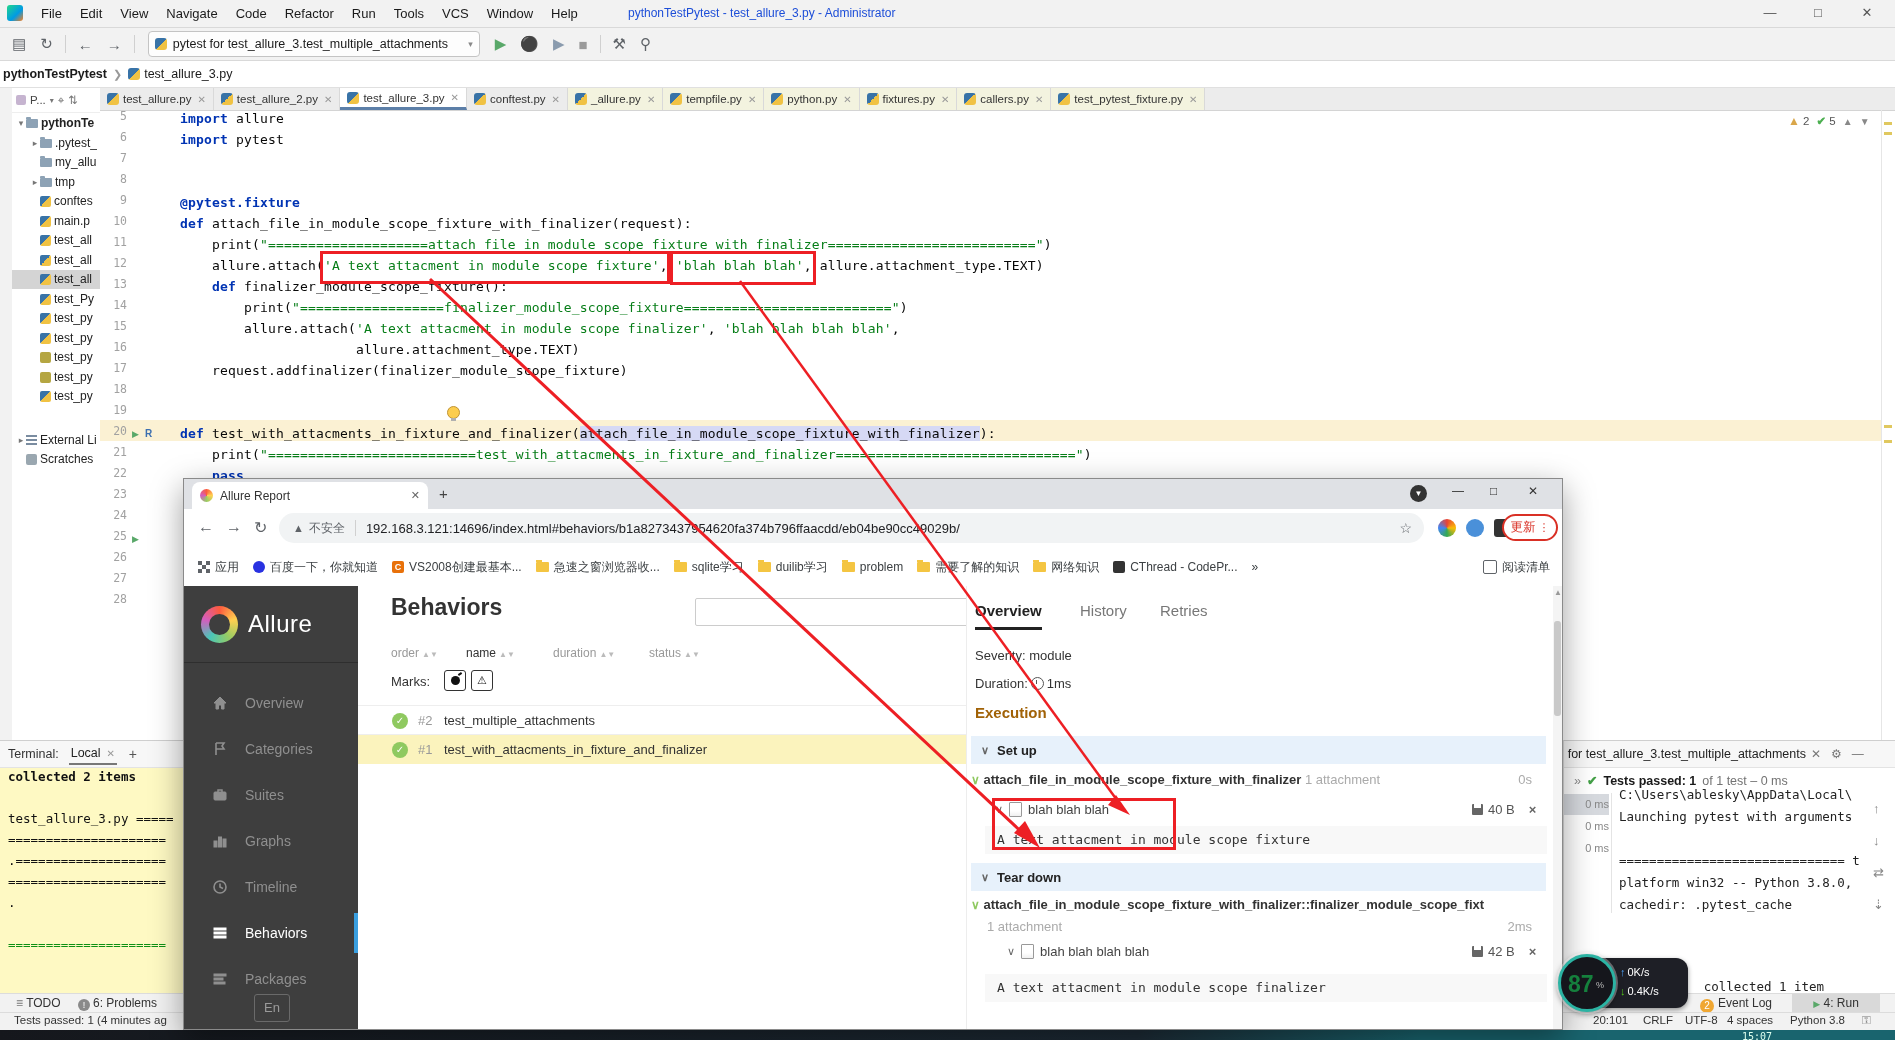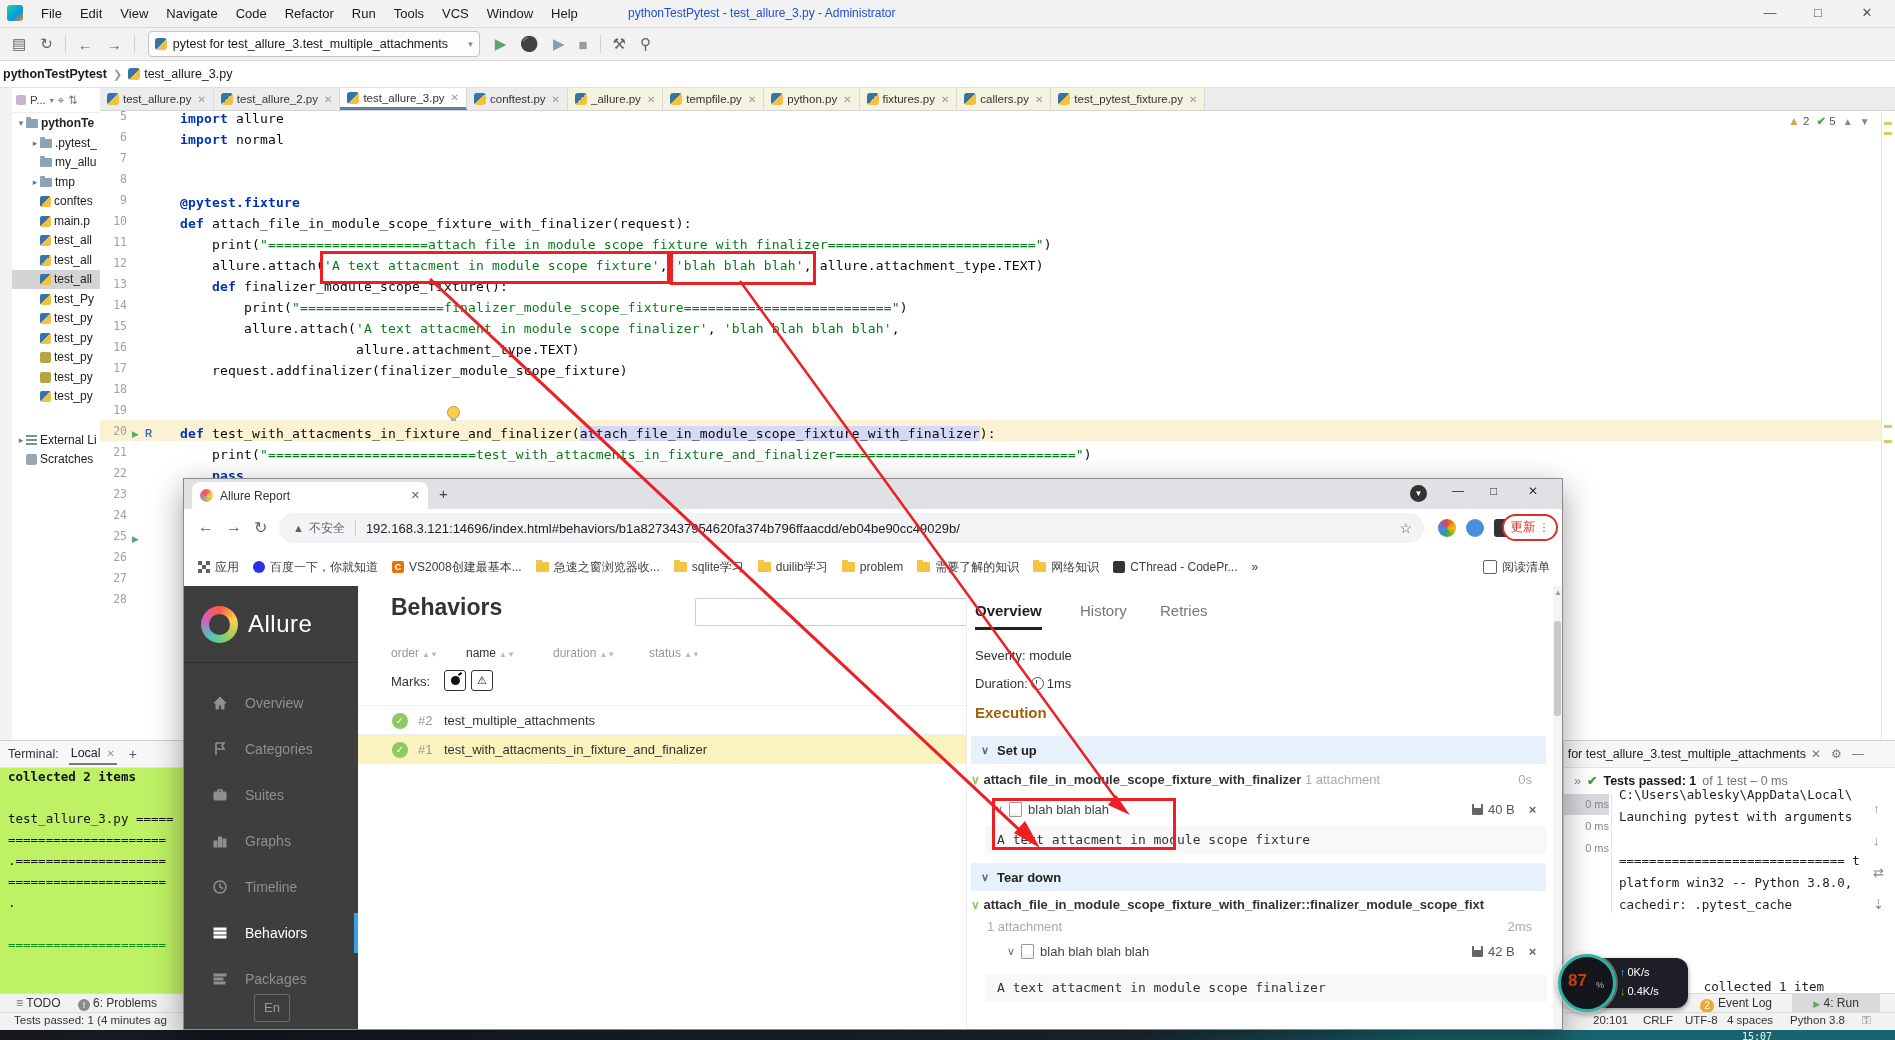--- a/index.html
+++ b/index.html
@@ -64,21 +64,21 @@
   .gut-r{position:absolute;left:45px;top:2px;color:#3c6fb0;font-size:10px;font-weight:bold;}
   #bulb{position:absolute;left:347px;top:318px;width:11px;height:11px;border-radius:50%;background:#fccd4e;border:1px solid #c09334;}
   #bulb::after{content:"";position:absolute;left:3px;top:11px;width:5px;height:3px;background:#b0b0b0;}
   #insp-widget{position:absolute;left:1688px;top:26px;display:flex;align-items:center;gap:7px;font-size:11.5px;color:#555;}
   .warn-tri{color:#d9a64a;font-size:12px;}
   .ok-chk{color:#4caf50;font-weight:bold;}
   .scrollmark{position:absolute;left:1784px;width:8px;height:3px;background:#e0c85f;}
   #ed-scrollbar{position:absolute;left:1781px;top:22px;width:13px;height:630px;border-left:1px solid #e6e6e6;}
 
   
-  #terminal-panel{left:0;top:740px;width:183px;height:272px;background:#bef264;border-top:1px solid #cfcfcf;overflow:hidden;}
+  #terminal-panel{left:0;top:740px;width:183px;height:272px;background:#fef9c3;border-top:1px solid #cfcfcf;overflow:hidden;}
   #term-head{display:flex;align-items:center;height:26px;background:#f7f7f7;border-bottom:1px solid #e3e3e3;font-size:12.5px;}
   #term-head .ttl{margin-left:8px;color:#333;}
   #term-head .tab{margin-left:10px;border-bottom:2px solid #777;padding:3px 2px;color:#222;}
   #term-head .x{color:#999;font-size:10px;margin-left:3px;}
   #term-head .plus{margin-left:12px;color:#555;font-size:14px;}
   .term-line{position:absolute;left:8px;font-family:"DejaVu Sans Mono",monospace;font-size:12.5px;color:#111;white-space:pre;}
   .term-line.bold{font-weight:bold;}
   .term-line.green{color:#0d9014;}
 
   
@@ -104,21 +104,21 @@
   #notification .lnk{position:absolute;left:16px;top:36px;color:#2470b3;font-size:12.5px;}
 
   
   #gadget{z-index:30;}
   #gadget .pill{position:absolute;left:1576px;top:958px;width:112px;height:50px;background:#1e1f26;border-radius:12px;box-shadow:0 2px 5px rgba(0,0,0,.4);}
   #gadget .pill .r1{position:absolute;left:44px;top:8px;color:#fff;font-size:11px;}
   #gadget .pill .r2{position:absolute;left:44px;top:27px;color:#fff;font-size:11px;}
   #gadget .up{color:#4a9ff5;margin-right:2px;}
   #gadget .dn{color:#52c41a;margin-right:2px;}
   #gadget .circ{position:absolute;left:1558px;top:954px;width:58px;height:58px;border-radius:50%;background:#15161c;border:3px solid #2bb3a3;box-shadow:0 0 0 2px #ffffff55,0 2px 6px rgba(0,0,0,.5);box-sizing:border-box;}
-  #gadget .pct{position:absolute;left:1568px;top:971px;color:#c2410c;font-size:17px;font-weight:bold;}
+  #gadget .pct{position:absolute;left:1568px;top:971px;color:#15803d;font-size:23px;font-weight:bold;}
   #gadget .pcs{position:absolute;left:1596px;top:980px;color:#bbb;font-size:9px;}
 
   
   #bottom-row{left:0;top:993px;width:1895px;height:19px;background:#f2f2f2;border-top:1px solid #dcdcdc;font-size:12px;color:#333;}
   #bottom-row .item{position:absolute;top:0;height:19px;line-height:19px;}
   .badge-orange{display:inline-block;width:14px;height:14px;border-radius:50%;background:#f0a732;color:#fff;font-size:10px;text-align:center;line-height:14px;vertical-align:-2px;margin-right:4px;}
   .circle-excl{display:inline-block;width:12px;height:12px;border-radius:50%;background:#8a8a8a;color:#fff;font-size:9px;text-align:center;line-height:12px;vertical-align:-1px;margin-right:3px;}
   #run-btn-box{position:absolute;left:1792px;top:0;width:88px;height:19px;background:#d9d9d9;line-height:19px;text-align:center;}
   #status-bar{left:0;top:1012px;width:1895px;height:18px;background:#f2f2f2;border-top:1px solid #dcdcdc;font-size:11.5px;color:#333;}
   #status-bar .sl{position:absolute;left:14px;top:1px;white-space:nowrap;width:168px;overflow:hidden;}
@@ -433,21 +433,21 @@
           <span class="x">✕</span>
         </div>
       </div>
     <div id="code-lines">
         <div class="code-row" style="top: 17.5px;">
           <span class="ln">5</span>
           <pre><span class="ck" style="display: inline;">import</span><span style="display: inline;"> allure</span></pre>
         </div>
         <div class="code-row" style="top: 38.5px;">
           <span class="ln">6</span>
-          <pre><span class="ck" style="display: inline;">import</span><span style="display: inline;"> normal</span></pre>
+          <pre><span class="ck" style="display: inline;">import</span><span style="display: inline;"> pytest</span></pre>
         </div>
         <div class="code-row" style="top: 59.5px;">
           <span class="ln">7</span>
           <pre></pre>
         </div>
         <div class="code-row" style="top: 80.5px;">
           <span class="ln">8</span>
           <pre></pre>
         </div>
         <div class="code-row" style="top: 101.5px;">

